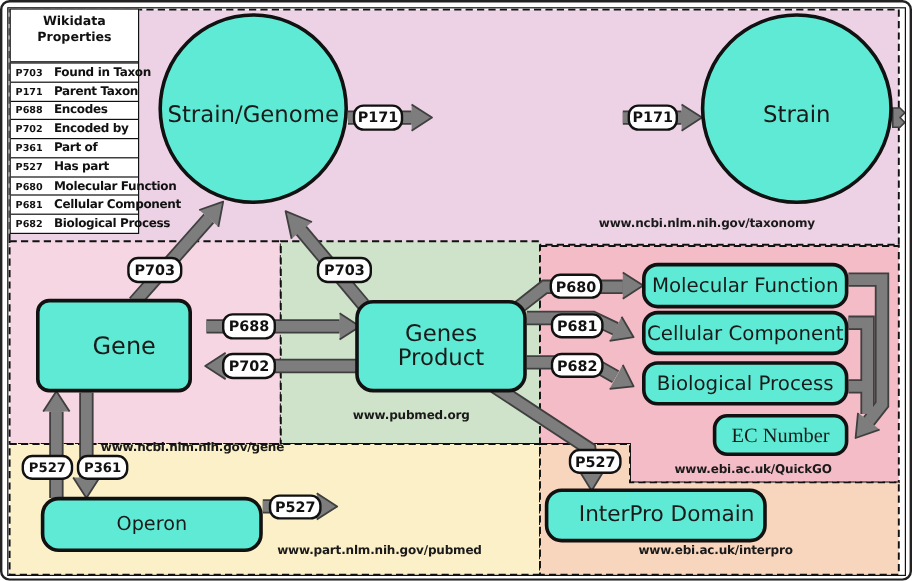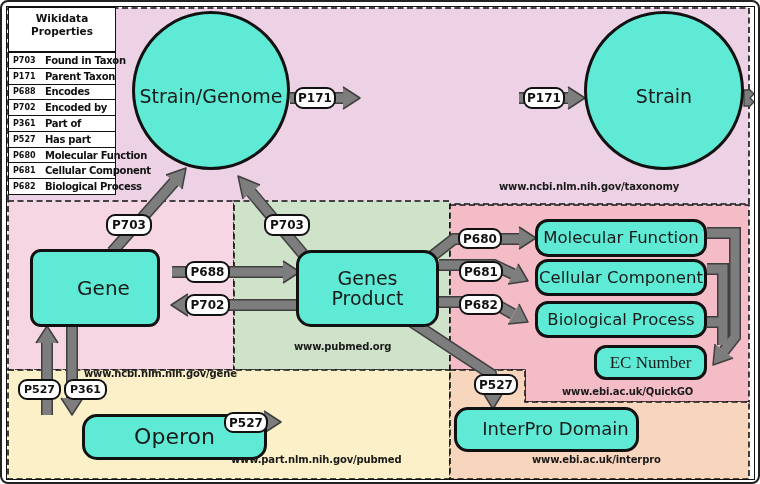--- a/index.html
+++ b/index.html
@@ -182,21 +182,21 @@
   <div class="node rbox" style="left:533px;top:257px;width:172px;height:37px;font-size:16.5px;">
       <span>Cellular Component</span>
     </div>
   <div class="node rbox" style="left:533px;top:299px;width:172px;height:37px;font-size:16.5px;">
       <span>Biological Process</span>
     </div>
   <div class="node rbox" style="left:592px;top:343px;width:113px;height:35px;border-radius:12px;font-size:17px;font-family:Liberation Serif, serif;">
       <span>EC Number</span>
     </div>
 
-  <div class="node rbox" style="left:32px;top:412px;width:185px;height:46px;border-radius:15px;font-size:22px;margin-left:48px;">
+  <div class="node rbox" style="left:32px;top:412px;width:185px;height:46px;border-radius:15px;font-size:16px;">
       <span>Operon</span>
     </div>
   <div class="node rbox" style="left:452px;top:405px;width:185px;height:45px;border-radius:14px;font-size:18px;padding-left:18px;">
       <span>InterPro Domain</span>
     </div>
 
   <div class="pill" style="left:292px;top:85px;width:42px;height:22px;">P171</div>
   <div class="pill" style="left:521px;top:85px;width:42px;height:22px;">P171</div>
   <div class="pill" style="left:104px;top:212px;width:46px;height:22px;">P703</div>
   <div class="pill" style="left:262px;top:212px;width:46px;height:22px;">P703</div>

